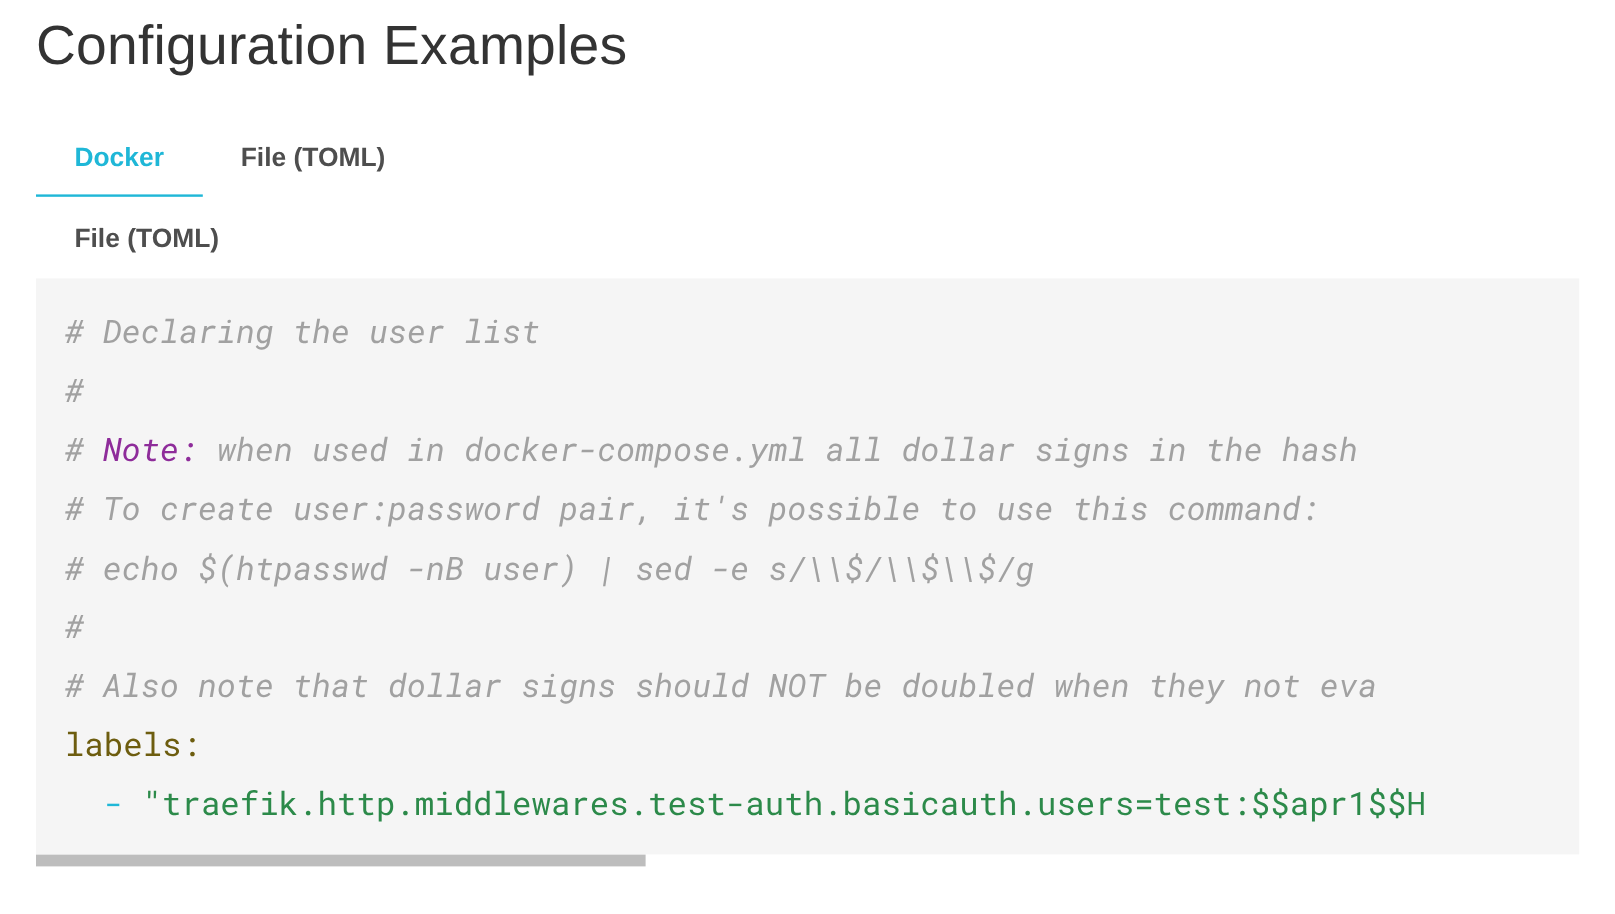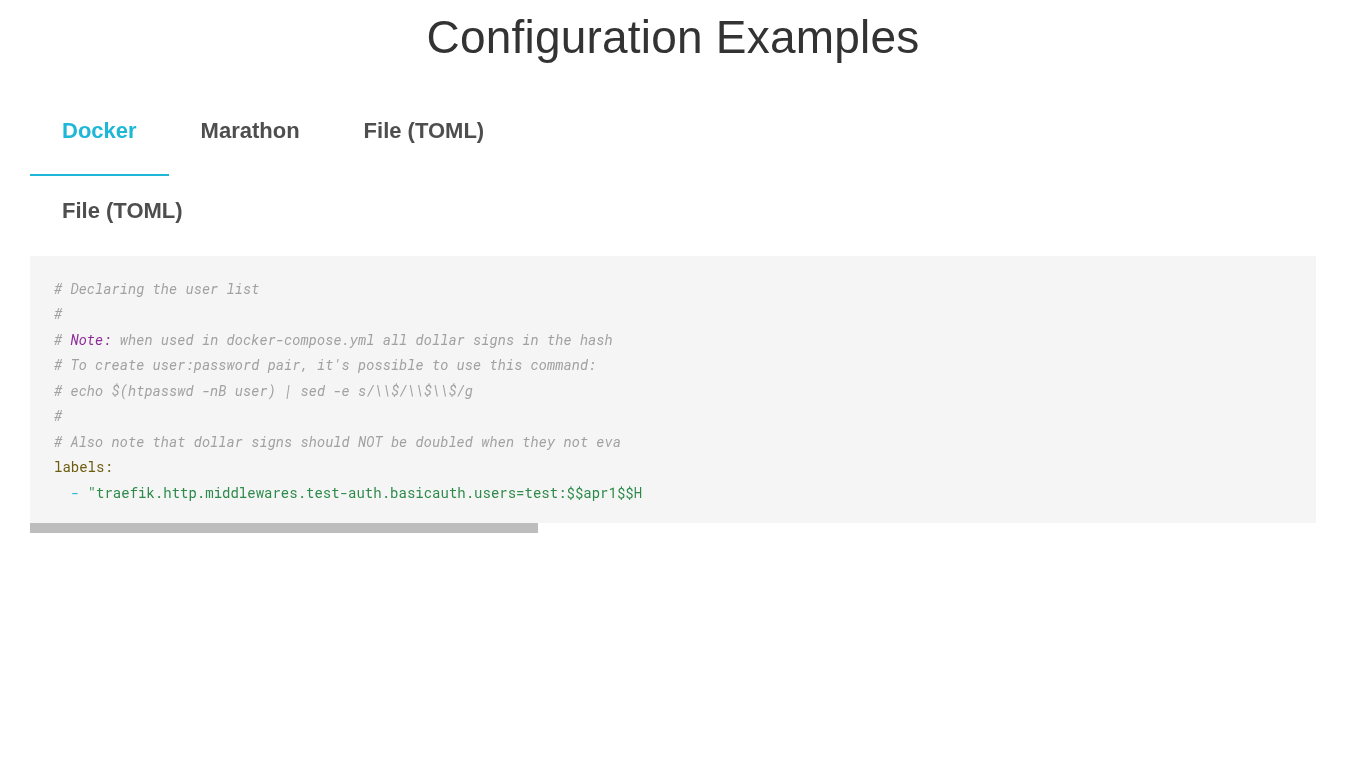--- a/index.html
+++ b/index.html
@@ -13,48 +13,47 @@
   .page {
     width: 1346px;
     padding: 10px 30px 40px 30px;
   }
   h1.title {
     font-weight: 300;
     font-size: 46px;
     color: #333;
     margin: 0 0 36px 0;
     letter-spacing: 0.2px;
-    text-align: center;
   }
   .tabs {
     display: flex;
     flex-wrap: wrap;
     gap: 0;
     margin-bottom: 0;
   }
   .tab {
     font-weight: 700;
     font-size: 22px;
     color: #4e4e4e;
-    padding: 18px 32px 30px 32px;
+    padding: 18px 32px 18px 32px;
     cursor: pointer;
     white-space: nowrap;
     border-bottom: 2px solid transparent;
   }
   .tab.active {
     color: #1fb7d7;
     border-bottom: 2px solid #1fb7d7;
   }
   .tabs-row2 { margin-top: 4px; margin-bottom: 0; align-items: center; }
 
   .code-block {
     background: #f5f5f5;
     padding: 20px 24px 18px 24px;
     font-family: "Roboto Mono", "SFMono-Regular", Consolas, "Liberation Mono", Menlo, Courier, monospace;
-    font-size: 14px;
+    font-size: 27px;
     line-height: 1.82;
     color: #3b3b3b;
     overflow-x: auto;
     white-space: pre;
     position: relative;
   }
   .code-block::-webkit-scrollbar {
     height: 10px;
     background: #f5f5f5;
   }
@@ -78,21 +77,20 @@
 </style>
 </head>
 <body>
 
 <div class="page">
 
   <h1 class="title">Configuration Examples</h1>
 
   <div class="tabs">
     <div class="tab active">Docker</div>
-    <div class="tab">Marathon</div>
     <div class="tab">File (TOML)</div>
   </div>
   <div class="tabs tabs-row2">
     <div class="tab">File (TOML)</div>
   </div>
 
   <div class="code-block"><span class="comment"># Declaring the user list</span>
 <span class="comment">#</span>
 <span class="comment"># </span><span class="comment-key">Note:</span><span class="comment"> when used in docker-compose.yml all dollar signs in the hash </span>
 <span class="comment"># To create user:password pair, it's possible to use this command:</span>

